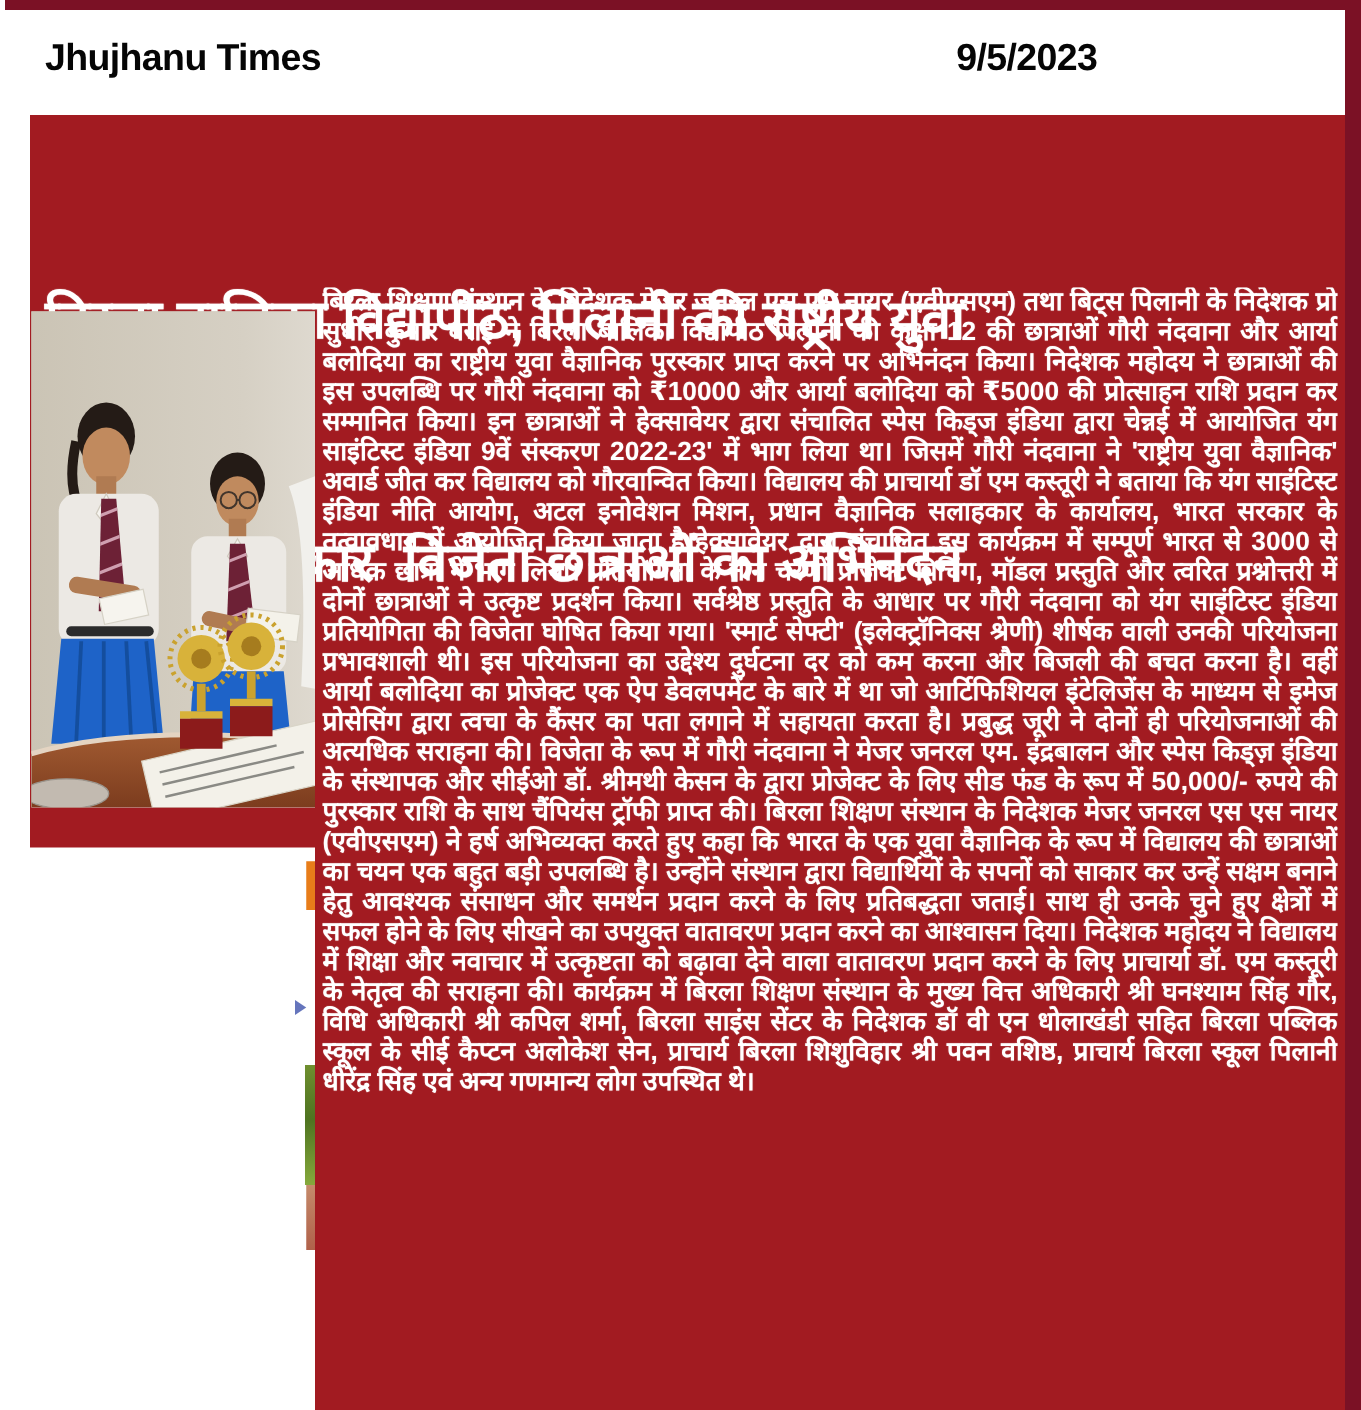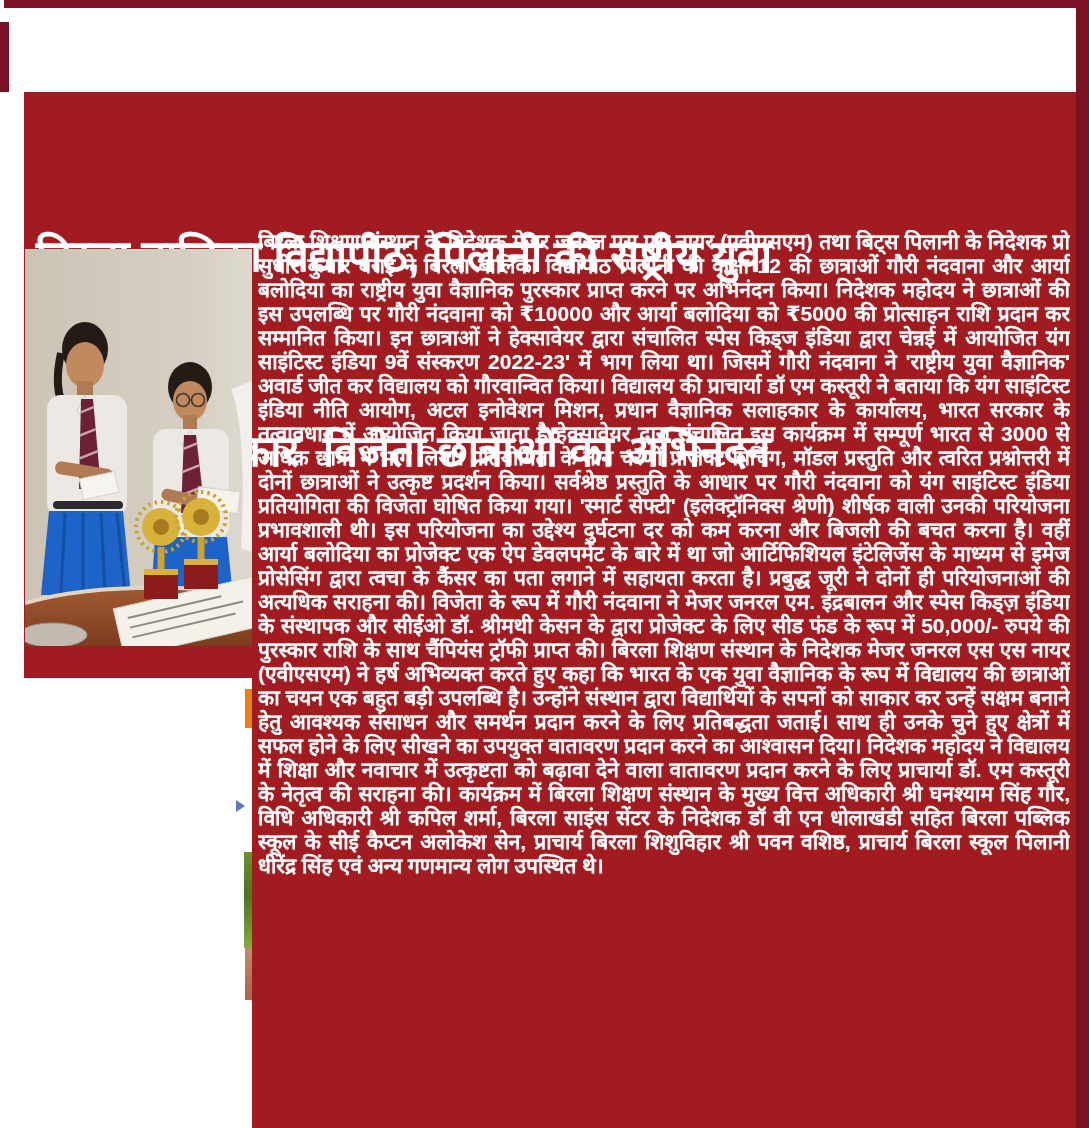--- a/index.html
+++ b/index.html
@@ -76,20 +76,24 @@
 </style>
 </head>
 <body>
 
 <div class="page">
 
   <div class="rule-top"></div>
   <div class="rule-right"></div>
   <div class="rule-left"></div>
 
+  <div class="masthead">
+    <div class="paper-title">Jhujhanu Times</div>
+    <div class="issue-date">9/5/2023</div>
+  </div>
 
   <div class="article-block">
     <div class="headline">
       <div>बिरला बालिका विद्यापीठ, पिलानी की राष्ट्रीय युवा</div>
       <div>वैज्ञानिक पुरस्कार  विजेता छात्राओं का अभिनंदन</div>
     </div>
     <p class="body-copy">बिरला शिक्षण संस्थान के निदेशक मेजर जनरल एस एस नायर (एवीएसएम) तथा बिट्स पिलानी के निदेशक प्रो सुधीर कुमार बराई ने बिरला बालिका विद्यापीठ पिलानी की कक्षा 12 की  छात्राओं गौरी नंदवाना और आर्या बलोदिया का राष्ट्रीय युवा वैज्ञानिक पुरस्कार प्राप्त करने पर अभिनंदन किया। निदेशक महोदय ने छात्राओं की इस उपलब्धि पर गौरी नंदवाना को ₹10000 और आर्या बलोदिया को ₹5000 की प्रोत्साहन राशि प्रदान कर सम्मानित किया। इन छात्राओं ने हेक्सावेयर द्वारा संचालित स्पेस किड्ज इंडिया द्वारा चेन्नई में आयोजित यंग साइंटिस्ट इंडिया 9वें संस्करण 2022-23' में भाग लिया था। जिसमें गौरी नंदवाना ने 'राष्ट्रीय युवा वैज्ञानिक' अवार्ड जीत कर विद्यालय को गौरवान्वित किया। विद्यालय की प्राचार्या डॉ एम कस्तूरी ने बताया कि यंग साइंटिस्ट इंडिया नीति आयोग, अटल इनोवेशन मिशन, प्रधान वैज्ञानिक सलाहकार के कार्यालय, भारत सरकार के तत्वावधान में आयोजित किया जाता है।हेक्सावेयर द्वारा संचालित इस कार्यक्रम में सम्पूर्ण भारत से  3000 से अधिक छात्रों ने भाग लिया। प्रतियोगिता के तीन  चरणों प्रोजेक्ट पिचिंग, मॉडल प्रस्तुति और  त्वरित प्रश्नोत्तरी में दोनों छात्राओं ने उत्कृष्ट प्रदर्शन किया। सर्वश्रेष्ठ प्रस्तुति के आधार पर गौरी नंदवाना को यंग साइंटिस्ट इंडिया प्रतियोगिता की विजेता घोषित किया गया। 'स्मार्ट सेफ्टी' (इलेक्ट्रॉनिक्स श्रेणी) शीर्षक वाली उनकी परियोजना प्रभावशाली थी।  इस परियोजना का उद्देश्य दुर्घटना दर को कम करना और बिजली की बचत करना है। वहीं आर्या बलोदिया का प्रोजेक्ट एक ऐप डेवलपमेंट के बारे में था जो आर्टिफिशियल इंटेलिजेंस के माध्यम से इमेज प्रोसेसिंग द्वारा त्वचा के कैंसर का पता लगाने में सहायता करता है। प्रबुद्ध जूरी ने दोनों ही परियोजनाओं की अत्यधिक सराहना की। विजेता के रूप में गौरी नंदवाना ने मेजर जनरल एम. इंद्रबालन और स्पेस किड्ज़ इंडिया के संस्थापक और सीईओ डॉ. श्रीमथी केसन के द्वारा प्रोजेक्ट के लिए सीड फंड के रूप में 50,000/- रुपये की पुरस्कार राशि के साथ चैंपियंस ट्रॉफी प्राप्त की। बिरला शिक्षण संस्थान के निदेशक मेजर जनरल एस एस नायर (एवीएसएम) ने हर्ष अभिव्यक्त करते हुए कहा कि भारत के एक युवा वैज्ञानिक के रूप में विद्यालय की छात्राओं का चयन एक बहुत बड़ी उपलब्धि है। उन्होंने संस्थान द्वारा विद्यार्थियों के सपनों को साकार कर उन्हें सक्षम बनाने हेतु आवश्यक संसाधन और समर्थन प्रदान करने के लिए प्रतिबद्धता जताई। साथ ही उनके चुने हुए क्षेत्रों में सफल होने के लिए सीखने का उपयुक्त वातावरण प्रदान करने का आश्वासन दिया। निदेशक महोदय ने  विद्यालय में शिक्षा और नवाचार में उत्कृष्टता को बढ़ावा देने वाला वातावरण प्रदान करने के लिए प्राचार्या डॉ. एम कस्तूरी के नेतृत्व की सराहना की। कार्यक्रम में बिरला शिक्षण संस्थान के मुख्य वित्त अधिकारी श्री घनश्याम सिंह गौर, विधि अधिकारी श्री कपिल शर्मा, बिरला साइंस सेंटर के निदेशक डॉ वी एन धोलाखंडी सहित बिरला पब्लिक स्कूल के सीई कैप्टन अलोकेश सेन,  प्राचार्य बिरला शिशुविहार श्री पवन वशिष्ठ, प्राचार्य बिरला स्कूल पिलानी धीरेंद्र सिंह एवं अन्य गणमान्य लोग उपस्थित थे।</p>
   </div>
 
   <div class="news-photo" aria-label="Two schoolgirls in white shirts, striped ties and blue skirts holding envelopes, with two golden trophies on red bases and a certificate on a brown table">

